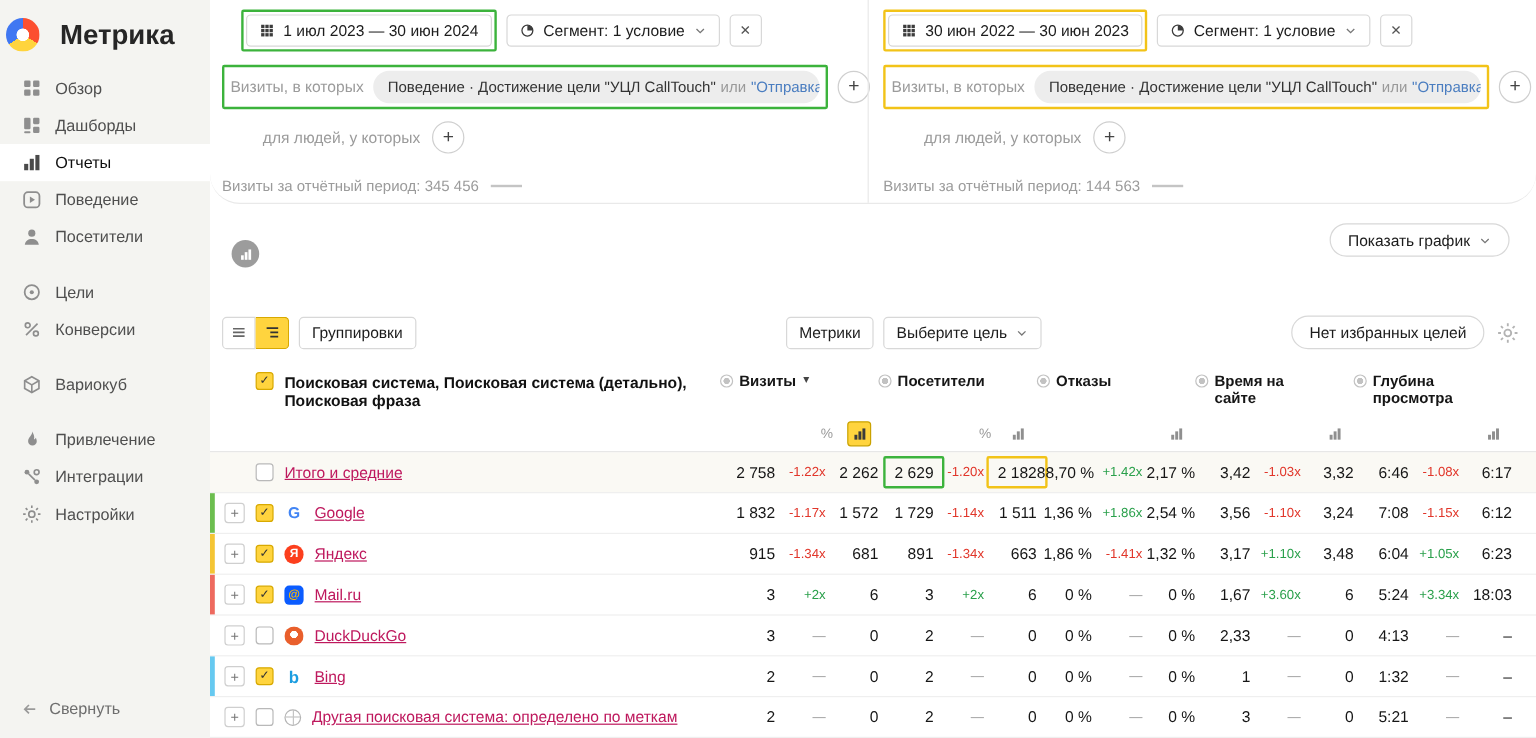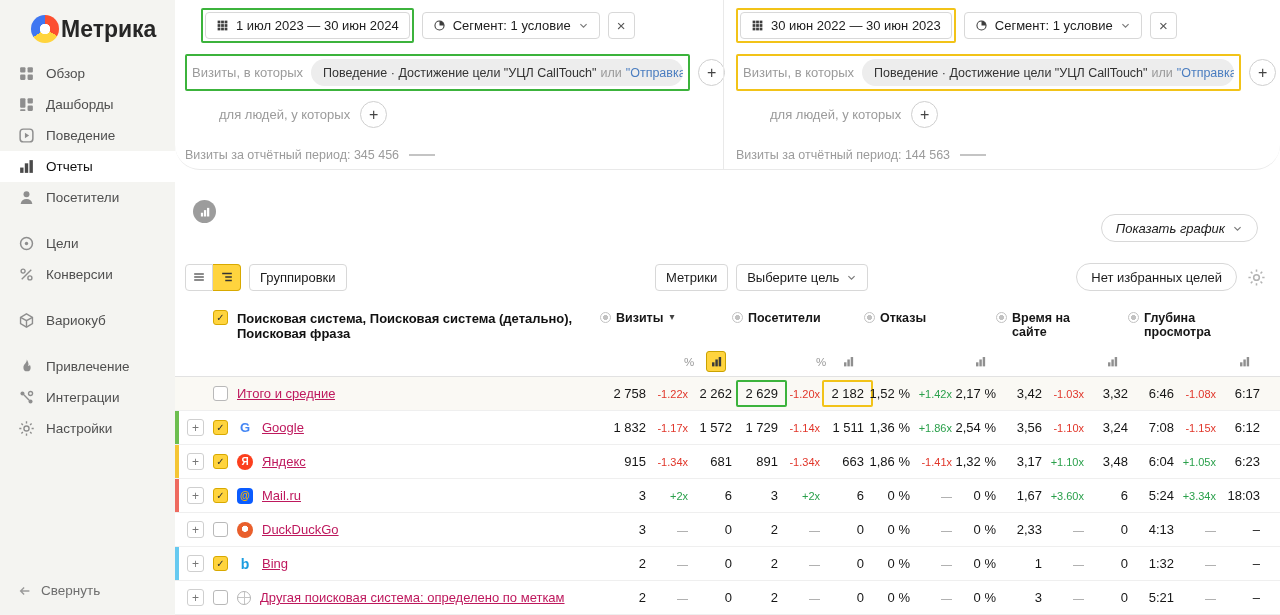--- a/index.html
+++ b/index.html
@@ -3,21 +3,21 @@
 <meta charset="utf-8">
 <style>
   * {box-sizing:border-box; margin:0; padding:0;}
   html,body {width:1280px; height:615px; overflow:hidden;}
   body {font-family:"Liberation Sans","DejaVu Sans",sans-serif; background:#fff; color:#1c1c1c; font-size:13px;}
   .app {display:flex; width:100%; height:100%;}
   svg {display:block; width:100%; height:100%;}
 
   
   .sidebar {width:175px; background:#f4f4f1; display:flex; flex-direction:column; flex-shrink:0;}
-  .logo-row {display:flex; align-items:center; gap:2px; padding:15px 14px 15px 31px; cursor:pointer;}
+  .logo-row {display:flex; align-items:center; gap:17px; padding:15px 14px 15px 5px; cursor:pointer;}
   .logo-mark {width:28px; height:28px; border-radius:50%; flex-shrink:0;
     background: radial-gradient(circle, #fff 0 5px, rgba(0,0,0,0) 5.5px),
                 conic-gradient(#fc4f30 0 120deg, #ffd43d 120deg 235deg, #4077f2 235deg 360deg);}
   .logo-text {font-size:23px; font-weight:bold; color:#262626;}
   .nav {display:flex; flex-direction:column;}
   .nav-item {display:flex; align-items:center; gap:11px; height:31px; padding-left:18px; color:#4f4f4f; font-size:13.5px; cursor:pointer; white-space:nowrap;}
   .nav-item .nicon {width:17px; height:17px; color:#8e8e8e; flex-shrink:0;}
   .nav-item.active {background:#fff; color:#0f0f0f;}
   .nav-item.active .nicon {color:#4a4a4a;}
   .nav-item.gap {margin-top:15px;}
@@ -50,21 +50,21 @@
   .c-sec {color:#4a7dc0;}
   .round-plus {width:27px; height:27px; border-radius:50%; border:1px solid #cfcfcf; background:#fff; color:#444; font-size:16px; display:inline-flex; align-items:center; justify-content:center; cursor:pointer; flex-shrink:0; font-family:inherit;}
   .seg-row3 {display:flex; align-items:center; gap:10px; padding-left:34px; margin:10px 0 20px;}
   .seg-row4 {display:flex; align-items:center; gap:10px; color:#9b9b9b; font-size:12.5px;}
   .spark {width:26px; height:2px; background:#c4c4c4; display:inline-block;}
 
   .chartbar {position:relative; height:84px; flex-shrink:0;}
   .chart-handle {position:absolute; left:18px; top:30px; width:23px; height:23px; border-radius:50%; background:#9c9c9c; display:flex; align-items:center; justify-content:center; cursor:pointer;}
   .chart-handle .nicon {width:12px; height:12px; color:#fff;}
   .pill {display:inline-flex; align-items:center; gap:7px; background:#fff; border:1px solid #d8d8d8; border-radius:15px; height:28px; padding:0 14px; font-size:13px; color:#1c1c1c; cursor:pointer; font-family:inherit; white-space:nowrap;}
-  .show-graph {position:absolute; right:22px; top:44px;font-style:italic;}
+  .show-graph {position:absolute; right:22px; top:16px;}
 
   .toolbar {position:relative; display:flex; align-items:center; padding-left:10px; height:46px; flex-shrink:0;}
   .vt {display:flex;}
   .vt-btn {width:28px; height:27px; border:1px solid #d8d8d8; background:#fff; display:flex; align-items:center; justify-content:center; cursor:pointer; color:#666;}
   .vt-btn:first-child {border-radius:4px 0 0 4px;}
   .vt-btn:last-child {border-radius:0 4px 4px 0; border-left:none;}
   .vt-btn .nicon {width:14px; height:14px;}
   .vt-btn.active {background:#ffd43e; border-color:#d8a900; color:#333;}
   .tb-groupings {margin-left:8px;}
   .toolbar-mid {position:absolute; left:480px; display:flex; gap:8px;}
@@ -140,38 +140,38 @@
           <span class="nicon">
             <svg viewBox="0 0 16 16" fill="currentColor">
               <rect x="2" y="2" width="5" height="9" rx="1"></rect>
               <rect x="9" y="2" width="5" height="5" rx="1"></rect>
               <rect x="9" y="9" width="5" height="5" rx="1"></rect>
               <rect x="2" y="12.5" width="5" height="1.6" rx="0.8"></rect>
             </svg>
           </span>
           <span class="nlabel">Дашборды</span>
         </div>
-        <div class="nav-item">
-          <span class="nicon">
-            <svg viewBox="0 0 16 16" fill="none" stroke="currentColor" stroke-width="1.4">
-              <rect x="2" y="2" width="12" height="12" rx="3"></rect>
-              <path d="M6.5 5.5l4 2.5-4 2.5z" fill="currentColor" stroke="none"></path>
-            </svg>
-          </span>
-          <span class="nlabel">Поведение</span>
-        </div>
         <div class="nav-item active">
           <span class="nicon">
             <svg viewBox="0 0 16 16" fill="currentColor">
               <rect x="2" y="9" width="3.2" height="5"></rect>
               <rect x="6.4" y="5" width="3.2" height="9"></rect>
               <rect x="10.8" y="2" width="3.2" height="12"></rect>
             </svg>
           </span>
           <span class="nlabel">Отчеты</span>
+        </div>
+        <div class="nav-item">
+          <span class="nicon">
+            <svg viewBox="0 0 16 16" fill="none" stroke="currentColor" stroke-width="1.4">
+              <rect x="2" y="2" width="12" height="12" rx="3"></rect>
+              <path d="M6.5 5.5l4 2.5-4 2.5z" fill="currentColor" stroke="none"></path>
+            </svg>
+          </span>
+          <span class="nlabel">Поведение</span>
         </div>
         <div class="nav-item">
           <span class="nicon">
             <svg viewBox="0 0 16 16" fill="currentColor">
               <circle cx="8" cy="5" r="2.8"></circle>
               <path d="M2.5 14c.4-3 2.6-4.5 5.5-4.5s5.1 1.5 5.5 4.5z"></path>
             </svg>
           </span>
           <span class="nlabel">Посетители</span>
         </div>
@@ -518,21 +518,21 @@
               <button class="expand" style="visibility: hidden;">+</button>
               <span class="cb">✓</span>
               <span class="rname">Итого и средние</span>
             </div>
             <div class="td">2 758</div>
             <div class="td delta neg">-1.22x</div>
             <div class="td">2 262</div>
             <div class="td"><span class="hlbox hl-green">2 629</span></div>
             <div class="td delta neg">-1.20x</div>
             <div class="td"><span class="hlbox hl-yellow">2 182</span></div>
-            <div class="td">1,52 %</div>
+            <div class="td">88,70 %</div>
             <div class="td delta pos">+1.42x</div>
             <div class="td">2,17 %</div>
             <div class="td">3,42</div>
             <div class="td delta neg">-1.03x</div>
             <div class="td">3,32</div>
             <div class="td">6:46</div>
             <div class="td delta neg">-1.08x</div>
             <div class="td">6:17</div>
           </div>
           <div class="grid trow">

